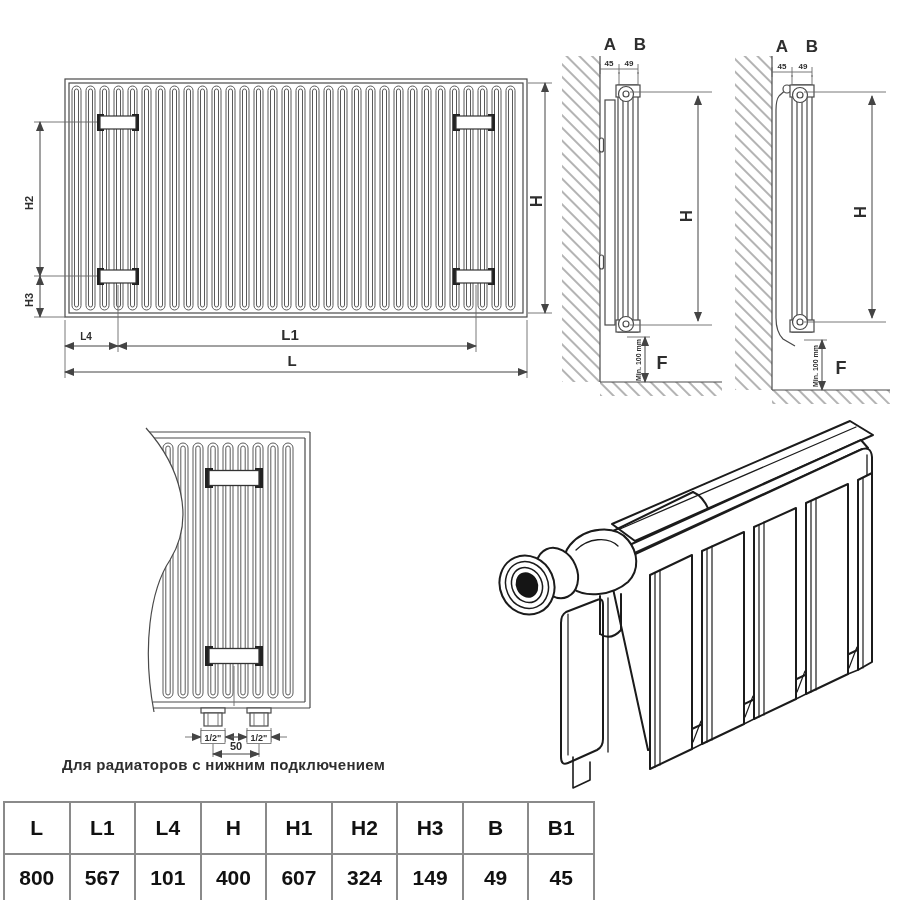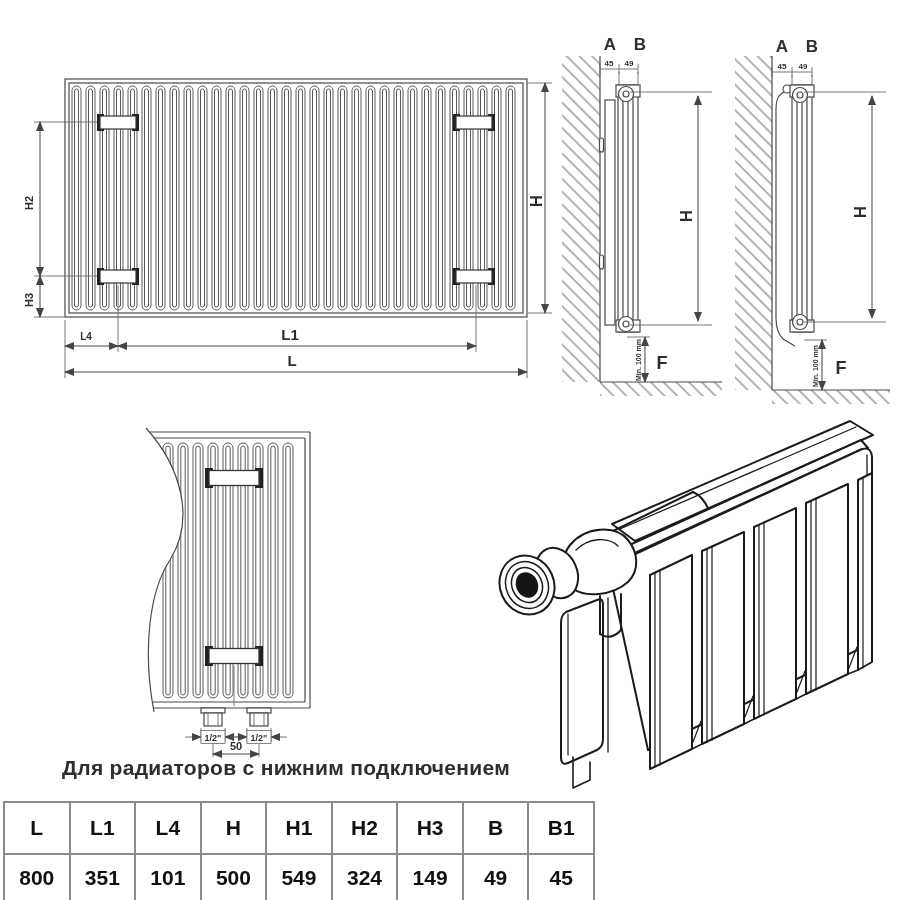--- a/index.html
+++ b/index.html
@@ -5,21 +5,21 @@
   html,body{margin:0;padding:0;background:#fff;}
   #canvas{position:relative;width:900px;height:900px;background:#fff;overflow:hidden;
           font-family:"Liberation Sans",sans-serif;}
   #drawing{position:absolute;left:0;top:0;}
   .lbl{font-family:"Liberation Sans",sans-serif;fill:#2e2e2e;font-weight:bold;}
   .ln{stroke:#4a4a4a;stroke-width:1.2;fill:none;}
   .lnf{stroke:#4a4a4a;stroke-width:1.2;fill:#fff;}
   .fin{stroke:#5a5a5a;stroke-width:1;fill:#fff;}
   .ext{stroke:#6a6a6a;stroke-width:0.9;fill:none;}
   .dim{stroke:#444;stroke-width:1;fill:none;marker-start:url(#arw);marker-end:url(#arw);}
-  #caption{position:absolute;left:62px;top:756px;font-size:21px;font-weight:700;
+  #caption{position:absolute;left:62px;top:756px;font-size:15px;font-weight:700;
            color:#2e2e2e;letter-spacing:0.3px;white-space:nowrap;}
   #dims-table{position:absolute;left:3px;top:801px;width:592px;border-collapse:collapse;
               table-layout:fixed;}
   #dims-table th,#dims-table td{border:2px solid #8a8a8a;text-align:center;
               font-size:21px;font-weight:bold;color:#111;background:#fff;padding:0;}
   #dims-table th{height:50px;}
   #dims-table td{height:45px;text-align:center;}
 </style>
 </head>
 <body>
@@ -337,24 +337,24 @@
       <th>H1</th>
       <th>H2</th>
       <th>H3</th>
       <th>B</th>
       <th>B1</th>
     </tr>
   </thead>
   <tbody>
     <tr>
       <td>800</td>
-      <td>351</td>
+      <td>567</td>
       <td>101</td>
-      <td>500</td>
-      <td>549</td>
+      <td>400</td>
+      <td>607</td>
       <td>324</td>
       <td>149</td>
       <td>49</td>
       <td>45</td>
     </tr>
   </tbody>
 </table>
 
 </div>
 

